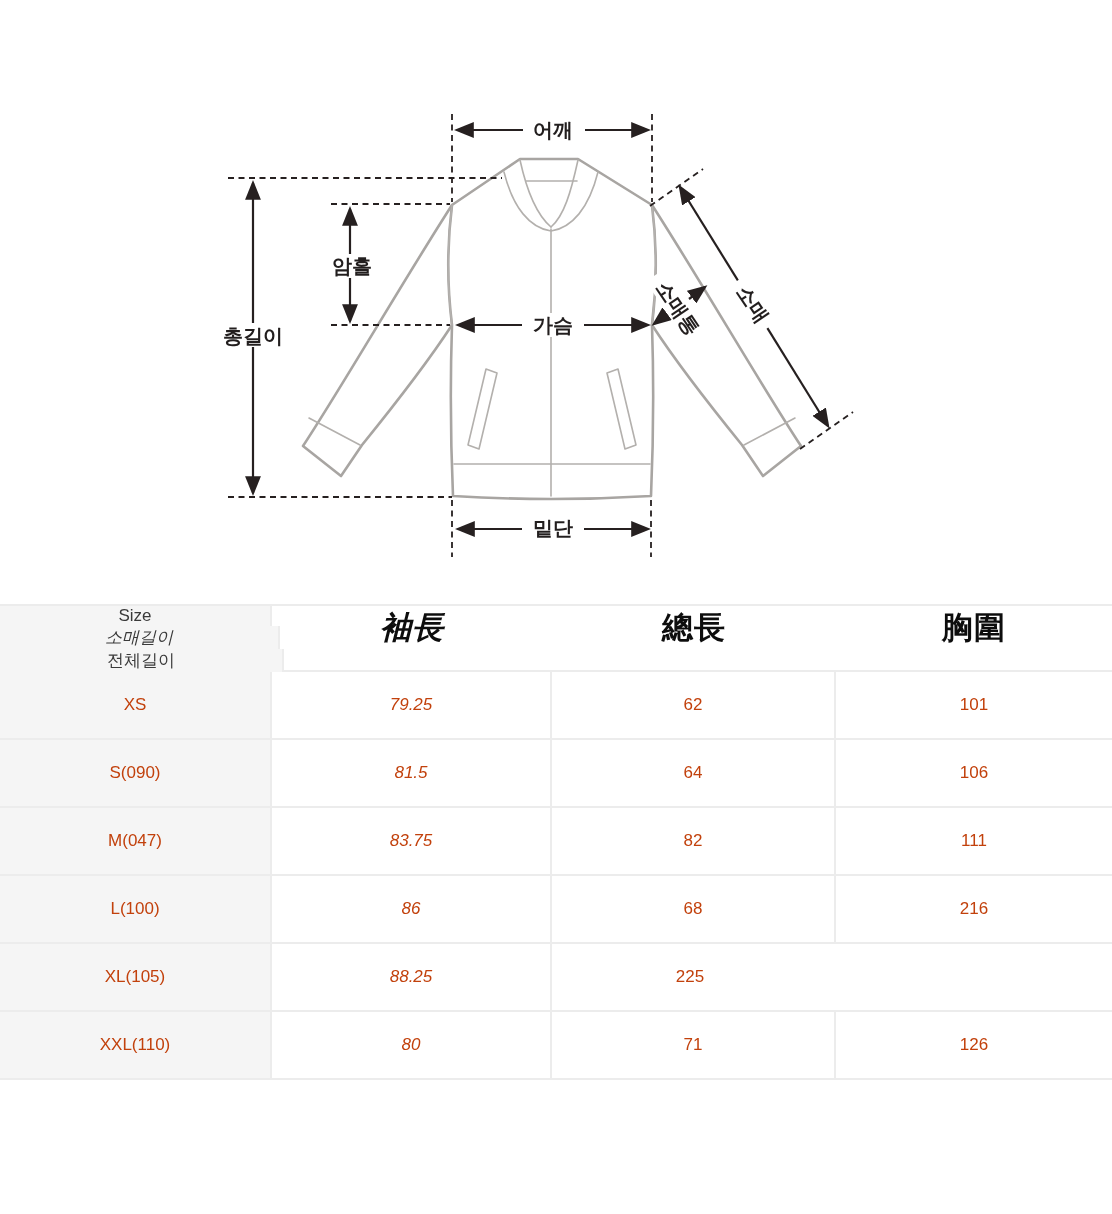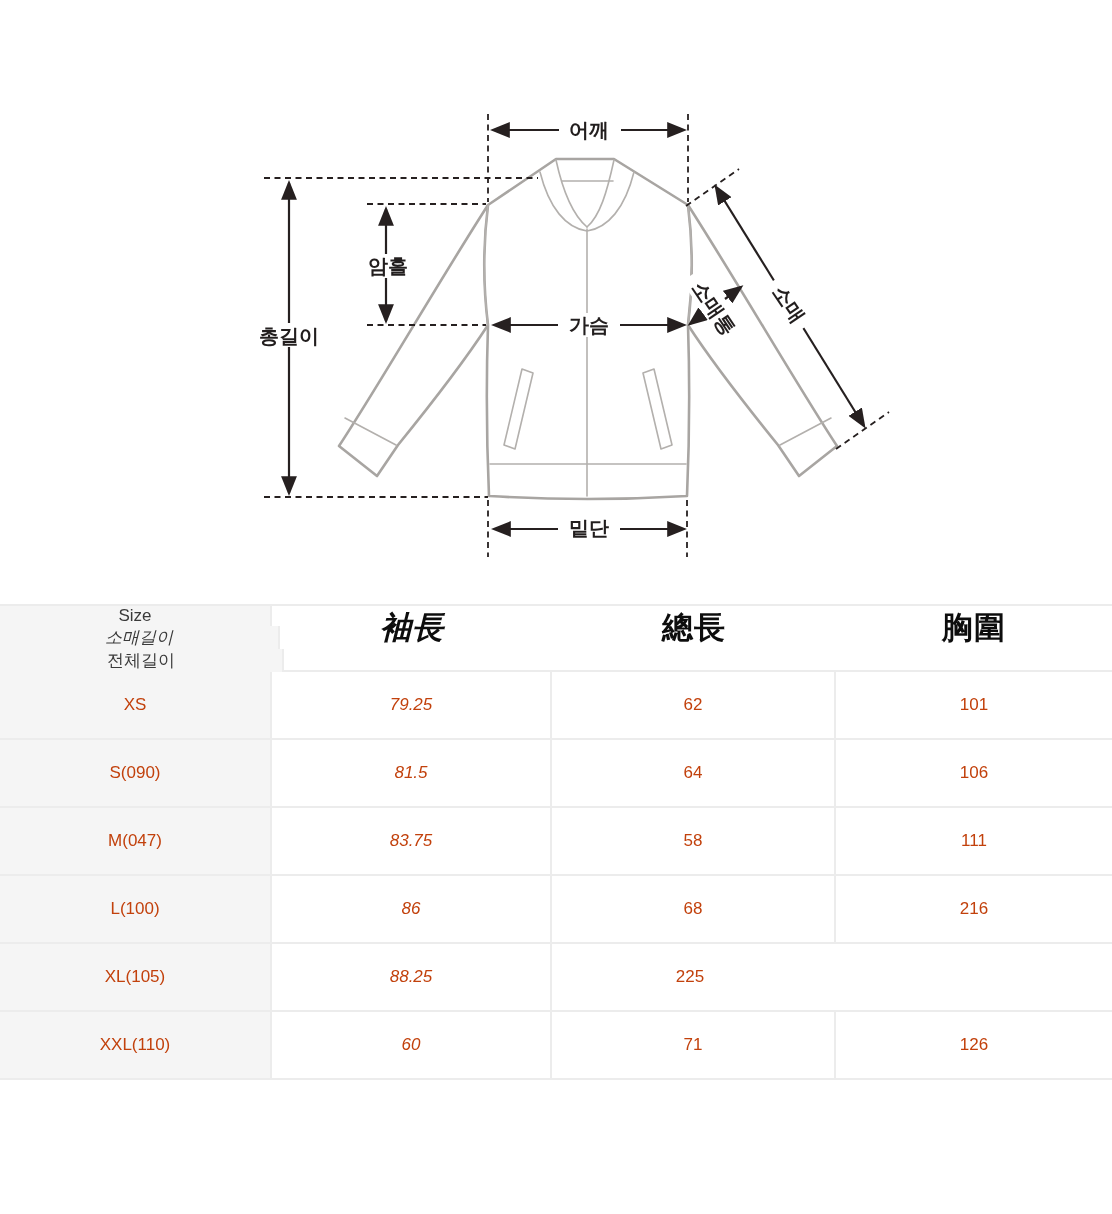--- a/index.html
+++ b/index.html
@@ -1,21 +1,21 @@
 <!DOCTYPE html>
 <html><head>
 <meta charset="utf-8">
 <style>
   html,body{margin:0;padding:0;}
   body{
     width:1112px;height:1214px;position:relative;background:#ffffff;
     font-family:"Liberation Sans","DejaVu Sans",sans-serif;
     overflow:hidden;color:#333;
   }
-  .page{position:absolute;inset:0;padding-left:36px;}
+  .page{position:absolute;inset:0;}
   svg text{font-family:"Liberation Sans","DejaVu Sans",sans-serif;}
 
   
   .cn-header-row{
     position:absolute;left:0;top:694;width:1112px;height:48px;
     display:flex;align-items:center;
   }
   .cn-cell{
     font-size:31px;font-weight:900;color:#0d0d0d;text-align:center;
     letter-spacing:1px;
@@ -163,38 +163,38 @@
     <div class="t-row data">
       <div class="t-cell gray col-0">S(090)</div>
       <div class="t-cell col-1">81.5</div>
       <div class="t-cell col-2">64</div>
       <div class="t-cell col-3">106</div>
     </div>
 
     <div class="t-row data">
       <div class="t-cell gray col-0">M(047)</div>
       <div class="t-cell col-1">83.75</div>
-      <div class="t-cell col-2">58</div>
+      <div class="t-cell col-2">82</div>
       <div class="t-cell col-3">111</div>
     </div>
 
     <div class="t-row data">
       <div class="t-cell gray col-0">L(100)</div>
       <div class="t-cell col-1">86</div>
       <div class="t-cell col-2">68</div>
       <div class="t-cell col-3">216</div>
     </div>
 
     <div class="t-row data">
       <div class="t-cell gray col-0">XL(105)</div>
       <div class="t-cell col-1">88.25</div>
       <div class="t-cell col-3">225</div>
     </div>
 
     <div class="t-row data">
       <div class="t-cell gray col-0">XXL(110)</div>
-      <div class="t-cell col-1">60</div>
+      <div class="t-cell col-1">80</div>
       <div class="t-cell col-2">71</div>
       <div class="t-cell col-3">126</div>
     </div>
 
   </div>
 </div>
 
 </body></html>

